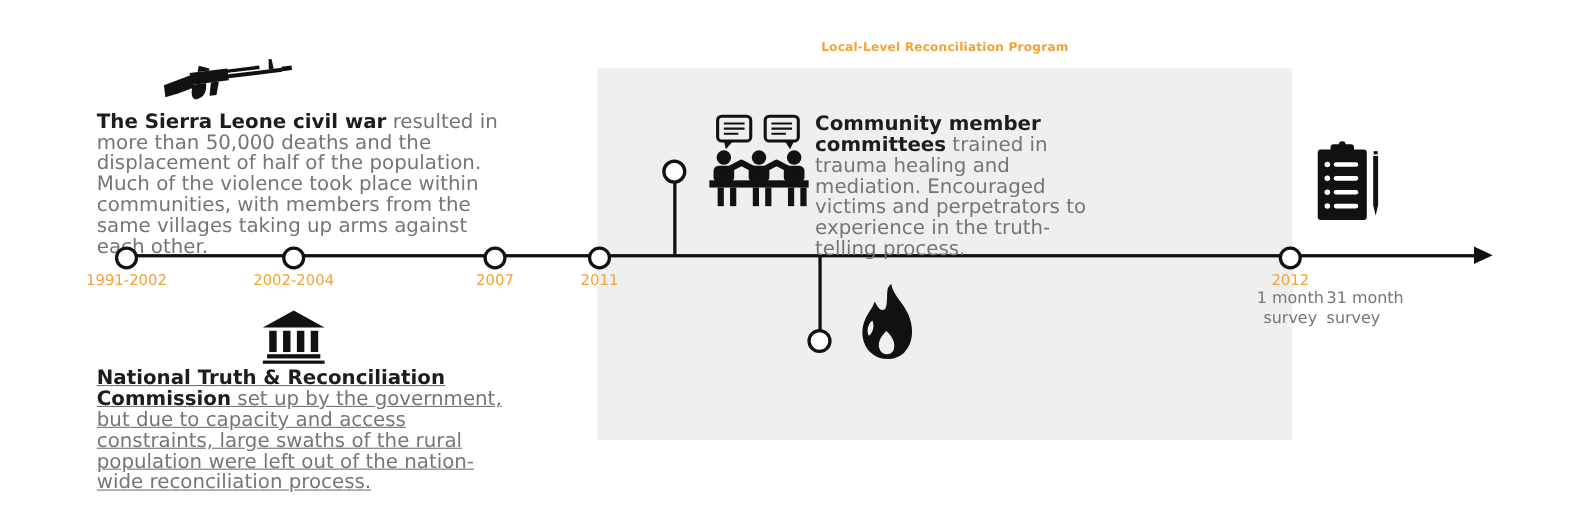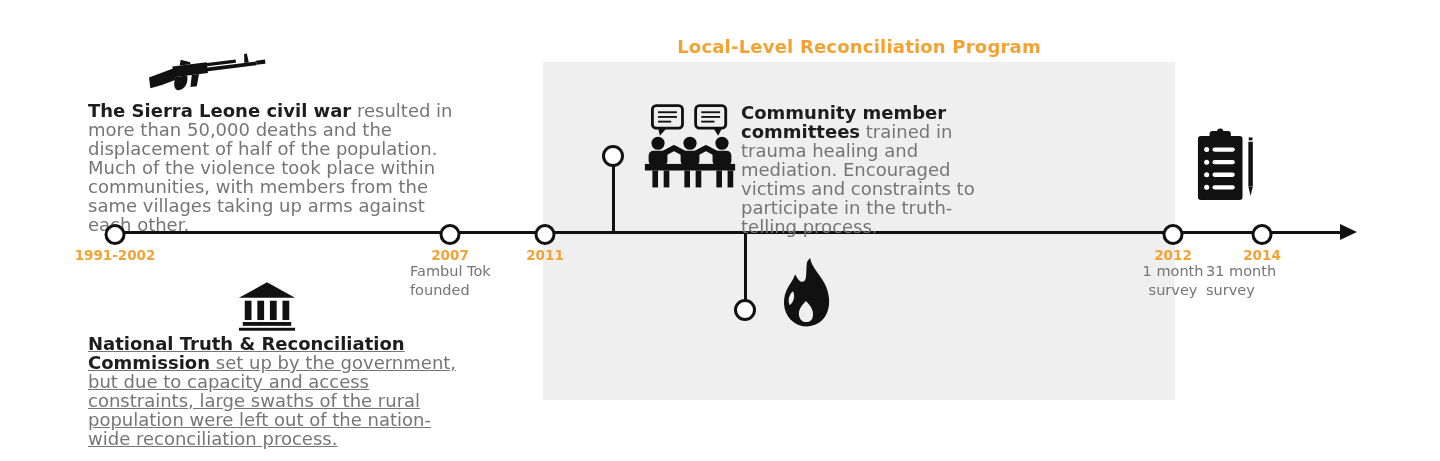--- a/index.html
+++ b/index.html
@@ -12,38 +12,38 @@
   html,body{margin:0;padding:0;background:#fff;}
   .stage{
     position:relative;width:1440px;height:461px;background:#ffffff;overflow:hidden;
     font-family:"DejaVu Sans","Liberation Sans",sans-serif;
   }
   .abs{position:absolute;}
   
   .program-box{left:543px;top:62px;width:632px;height:338px;background:var(--box);}
   .program-title{
     left:543px;top:36px;width:632px;text-align:center;
-    color:var(--accent);font-size:18px;font-weight:bold;letter-spacing:.2px;
+    color:var(--accent);font-size:11px;font-weight:bold;letter-spacing:.2px;
   }
   
   .axis{left:115px;top:230.5px;width:1228px;height:3px;background:var(--line);}
   .arrowhead{
     left:1340px;top:224px;width:0;height:0;
     border-left:17px solid var(--line);
     border-top:8px solid transparent;
     border-bottom:8px solid transparent;
   }
   .node-dot{
     width:15px;height:15px;border-radius:50%;
     background:#fff;border:3.2px solid var(--line);
     position:absolute;left:50%;top:0;transform:translateX(-50%);
   }
   .node{width:120px;text-align:center;transform:translateX(-50%);}
   .node-year{
-    margin-top:23px;color:var(--accent);font-size:13.5px;font-weight:bold;
+    margin-top:23px;color:var(--accent);font-size:13.5px;font-weight:normal;
   }
   .sub-label{color:var(--text-gray);font-size:14.5px;line-height:19px;}
   .connector-line{width:3px;background:var(--line);}
   .connector-dot{
     width:16px;height:16px;border-radius:50%;
     background:#fff;border:3.2px solid var(--line);
   }
   
   .para{font-size:18px;line-height:19px;color:var(--text-gray);}
   .para .lead{font-weight:bold;color:var(--text-dark);}
@@ -100,38 +100,37 @@
     <span class="lead">National Truth &amp; Reconciliation Commission</span><span> set up by the government, but due to capacity and access constraints, large swaths of the rural population were left out of the nation-wide reconciliation process.</span>
   </div>
 
   <div class="abs axis"></div>
   <div class="abs arrowhead"></div>
 
   <div class="abs node" style="left:115px;top:224px;">
     <div class="node-dot"></div>
     <div class="node-year">1991-2002</div>
   </div>
+  <div class="abs node" style="left:267px;top:224px;">
+    <div class="node-dot"></div>
+    <div class="node-year">2002-2004</div>
+  </div>
   <div class="abs node" style="left:450px;top:224px;">
     <div class="node-dot"></div>
     <div class="node-year">2007</div>
   </div>
   <div class="abs node" style="left:545px;top:224px;">
     <div class="node-dot"></div>
     <div class="node-year">2011</div>
   </div>
   <div class="abs node" style="left:1173px;top:224px;">
     <div class="node-dot"></div>
     <div class="node-year">2012</div>
   </div>
-  <div class="abs node" style="left:1262px;top:224px;">
-    <div class="node-dot"></div>
-    <div class="node-year">2014</div>
-  </div>
-
-  <div class="abs sub-label" style="left:410px;top:262px;width:110px;text-align:left;">Fambul Tok founded</div>
+
   <div class="abs sub-label" style="left:1173px;top:262px;width:92px;text-align:center;transform:translateX(-50%);">1 month survey</div>
   <div class="abs sub-label" style="left:1252px;top:262px;width:92px;text-align:left;transform:translateX(-50%);">31 month survey</div>
 
   <div class="abs connector-line" style="left:611.5px;top:162px;height:70px;"></div>
   <div class="abs connector-dot" style="left:602px;top:145px;"></div>
 
   <div class="abs connector-line" style="left:743.5px;top:232px;height:68px;"></div>
   <div class="abs connector-dot" style="left:734px;top:299px;"></div>
 
   <div class="abs icon" style="left:643px;top:103px;">
@@ -170,21 +169,21 @@
         <rect x="22" y="71" width="6" height="18"></rect>
         <rect x="44" y="71" width="6" height="18"></rect>
         <rect x="56" y="71" width="6" height="18"></rect>
         <rect x="78" y="71" width="6" height="18"></rect>
         <rect x="90" y="71" width="6" height="18"></rect>
       </g>
     </svg>
   </div>
 
   <div class="abs para block-committees">
-    <span class="lead">Community member committees</span><span> trained in trauma healing and mediation. Encouraged victims and constraints to participate in the truth-telling process.</span>
+    <span class="lead">Community member committees</span><span> trained in trauma healing and mediation. Encouraged victims and perpetrators to experience in the truth-telling process.</span>
   </div>
 
   <div class="abs icon" style="left:772px;top:258px;">
     <svg width="70" height="86" viewBox="0 0 64 80">
       <path fill="#111" fill-rule="evenodd" d="
         M35,0 C36,8 43,14 48,23 C54,34 55,49 46,58 C40,64 28,66 20,60
         C11,54 8,41 13,30 C15,25 19,21 21,15 C24,21 27,24 30,21
         C32,18 31,10 32,4 C33,2 34,1 35,0 Z
         M31,40 C36,45 39,50 37,56 C35,61 27,61 25,55 C23,49 27,44 31,40 Z
         M19,31 C21,35 20,41 16,44 C14,40 15,34 19,31 Z"></path>

